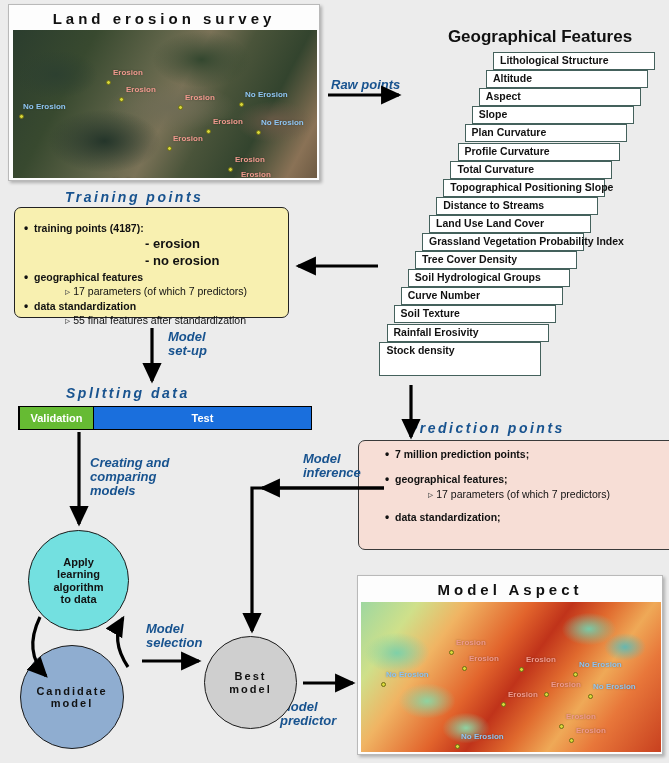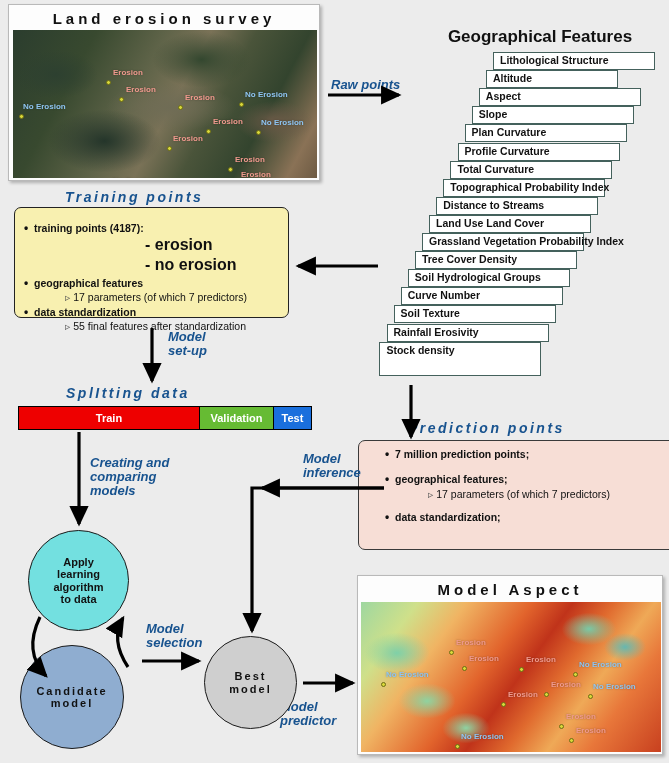--- a/index.html
+++ b/index.html
@@ -60,21 +60,21 @@
 
   
   .infobox{position:absolute;border:1.6px solid #222;border-radius:7px;
            box-sizing:border-box;}
   .box-train{background:#f8f0b0;}
   .box-pred{background:#f7ded6;border-color:#3a3a3a;}
   .bullet{position:relative;padding-left:11px;font-size:10.5px;font-weight:bold;color:#111;}
   .bullet:before{content:"•";position:absolute;left:1px;top:-1px;font-size:12px;}
   .sub{font-size:10.5px;font-weight:normal;color:#111;}
   .sub:before{content:"▹ ";color:#555;}
-  .ind{font-size:16px;font-weight:bold;color:#111;}
+  .ind{font-size:13px;font-weight:bold;color:#111;}
 
   
   .splitbar{position:absolute;display:flex;border:1.5px solid #000;box-sizing:border-box;}
   .splitbar div{display:flex;align-items:center;justify-content:center;
                 color:#fff;font-weight:bold;font-size:11px;box-sizing:border-box;}
   .seg-tr{background:#ee0000;}
   .seg-va{background:#66bb33;border-left:1.5px solid #000;}
   .seg-te{background:#1a6fdd;border-left:1.5px solid #000;}
 
   
@@ -119,40 +119,40 @@
     </div>
 </div>
 
 <div class="abs" style="left:420px;top:27px;width:240px;text-align:center;font-size:17px;font-weight:bold;color:#111;">
   <span>Geographical Features</span>
 </div>
 <div id="feature-stack">
     <div class="feat" style="left: 493px; top: 52px; width: 162px; z-index: 100;">
       <span>Lithological Structure</span>
     </div>
-    <div class="feat" style="left: 485.9px; top: 70.1px; width: 132px; z-index: 99;">
+    <div class="feat" style="left: 485.9px; top: 70.1px; width: 162px; z-index: 99;">
       <span>Altitude</span>
     </div>
     <div class="feat" style="left: 478.8px; top: 88.2px; width: 162px; z-index: 98;">
       <span>Aspect</span>
     </div>
     <div class="feat" style="left: 471.7px; top: 106.3px; width: 162px; z-index: 97;">
       <span>Slope</span>
     </div>
     <div class="feat" style="left: 464.6px; top: 124.4px; width: 162px; z-index: 96; padding-left: 7px;">
       <span>Plan Curvature</span>
     </div>
     <div class="feat" style="left: 457.5px; top: 142.5px; width: 162px; z-index: 95;">
       <span>Profile Curvature</span>
     </div>
     <div class="feat" style="left: 450.4px; top: 160.6px; width: 162px; z-index: 94;">
       <span>Total Curvature</span>
     </div>
     <div class="feat" style="left: 443.3px; top: 178.7px; width: 162px; z-index: 93;">
-      <span>Topographical Probability Index</span>
+      <span>Topographical Positioning Slope</span>
     </div>
     <div class="feat" style="left: 436.2px; top: 196.8px; width: 162px; z-index: 92;">
       <span>Distance to Streams</span>
     </div>
     <div class="feat" style="left: 429.1px; top: 214.9px; width: 162px; z-index: 91;">
       <span>Land Use Land Cover</span>
     </div>
     <div class="feat" style="left: 422px; top: 233px; width: 162px; z-index: 90;">
       <span>Grassland Vegetation Probability Index</span>
     </div>
@@ -190,21 +190,20 @@
 </div>
 
 <div class="abs blue-it" style="left:168px;top:330px;">
   <div>Model</div>
   <div>set-up</div>
 </div>
 <div class="abs blue-it" style="left:66px;top:386px;letter-spacing:2.5px;font-size:14px;">
   <span>SplItting  data</span>
 </div>
 <div class="splitbar" style="left:18px;top:406px;width:294px;height:24px;">
-  <div class="seg-tr" style="flex:0 0 180px;">Train</div>
   <div class="seg-va" style="flex:0 0 74px;">Validation</div>
   <div class="seg-te" style="flex:1;">Test</div>
 </div>
 
 <div class="abs blue-it" style="left:408px;top:421px;letter-spacing:2.5px;font-size:14px;">
   <span>Prediction points</span>
 </div>
 <div class="infobox box-pred" style="left:358px;top:440px;width:352px;height:110px;padding:7px 25px;">
   <div class="bullet">7 million prediction points;</div>
   <div class="bullet" style="margin-top:13px;">geographical features;</div>

